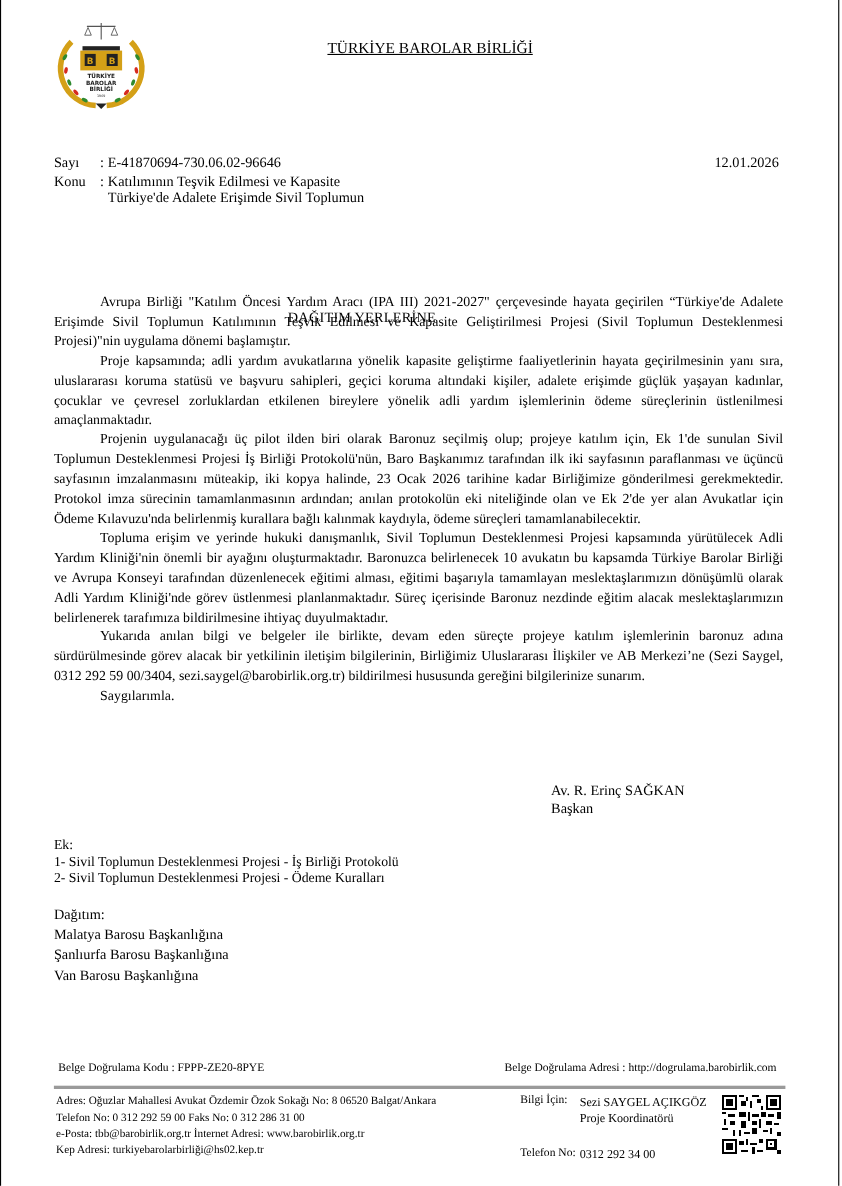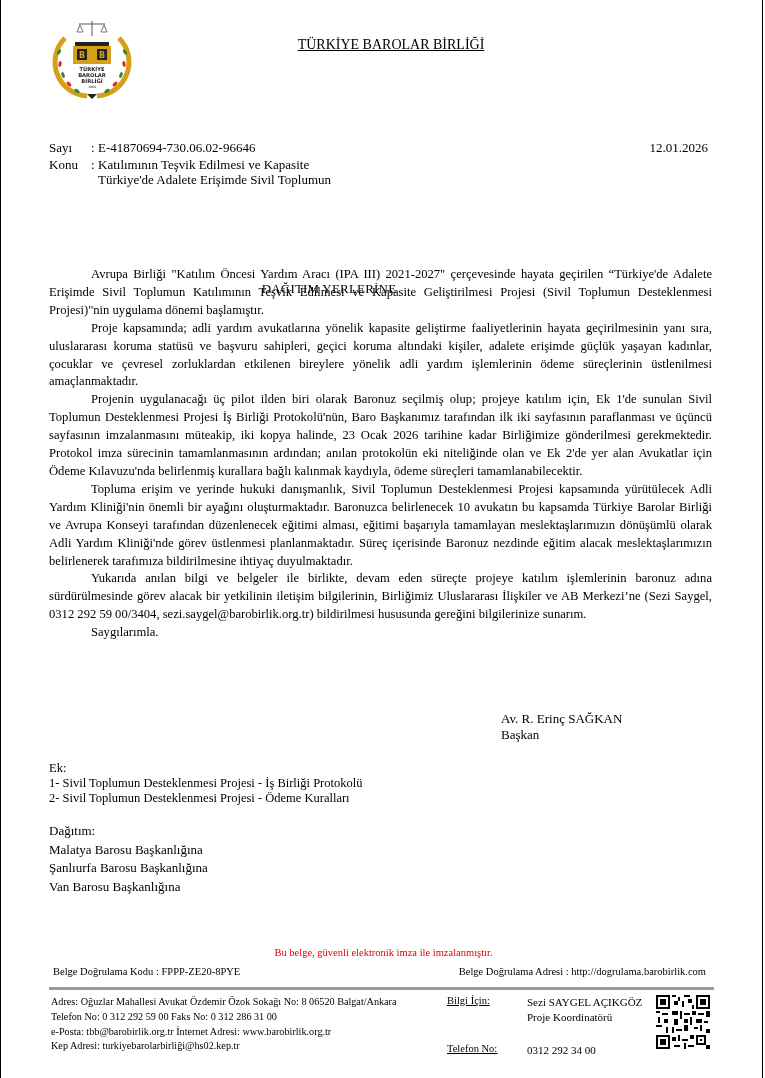--- a/index.html
+++ b/index.html
@@ -36,21 +36,21 @@
 
   .ek { position: absolute; left: 48px; top: 761px; font-size: 12.5px; line-height: 15px; }
   .dagitim { position: absolute; left: 48px; top: 822px; font-size: 13px; line-height: 18.5px; }
 
   .esign { position: absolute; left: 0; width: 765px; top: 947px; text-align: center; color: #e00000; font-size: 10.5px; }
   .verify-code { position: absolute; left: 52px; top: 966px; font-size: 10.5px; }
   .verify-addr { position: absolute; right: 56px; top: 966px; font-size: 10.5px; }
   .rule { position: absolute; left: 48px; width: 665px; top: 987px; height: 3px; background: #9a9a9a; }
 
   .contact { position: absolute; left: 50px; top: 995px; font-size: 10.2px; line-height: 14.8px; }
-  .info-label { position: absolute; left: 446px; font-size: 10.5px; text-decoration: underline; }
+  .info-label { position: absolute; left: 472px; font-size: 10.5px; }
   .info-val { position: absolute; left: 526px; font-size: 11px; line-height: 15px; }
   .qr { position: absolute; left: 655px; top: 995px; width: 54px; height: 54px; }
 </style>
 </head>
 <body>
 
 <div class="page">
 
   <svg class="logo" viewBox="0 0 82 82">
     <circle cx="41" cy="42" r="38" fill="#fff"></circle>
@@ -126,21 +126,20 @@
     <div>2- Sivil Toplumun Desteklenmesi Projesi - Ödeme Kuralları</div>
   </div>
 
   <div class="dagitim">
     <div>Dağıtım:</div>
     <div>Malatya Barosu Başkanlığına</div>
     <div>Şanlıurfa Barosu Başkanlığına</div>
     <div>Van Barosu Başkanlığına</div>
   </div>
 
-  <div class="esign">Bu belge, güvenli elektronik imza ile imzalanmıştır.</div>
   <div class="verify-code abs">Belge Doğrulama Kodu : FPPP-ZE20-8PYE</div>
   <div class="verify-addr abs">Belge Doğrulama Adresi : http://dogrulama.barobirlik.com</div>
   <div class="rule"></div>
 
   <div class="contact">
     <div>Adres: Oğuzlar Mahallesi Avukat Özdemir Özok Sokağı No: 8 06520 Balgat/Ankara</div>
     <div>Telefon No: 0 312 292 59 00 Faks No: 0 312 286 31 00</div>
     <div>e-Posta: tbb@barobirlik.org.tr İnternet Adresi: www.barobirlik.org.tr</div>
     <div>Kep Adresi: turkiyebarolarbirliği@hs02.kep.tr</div>
   </div>

